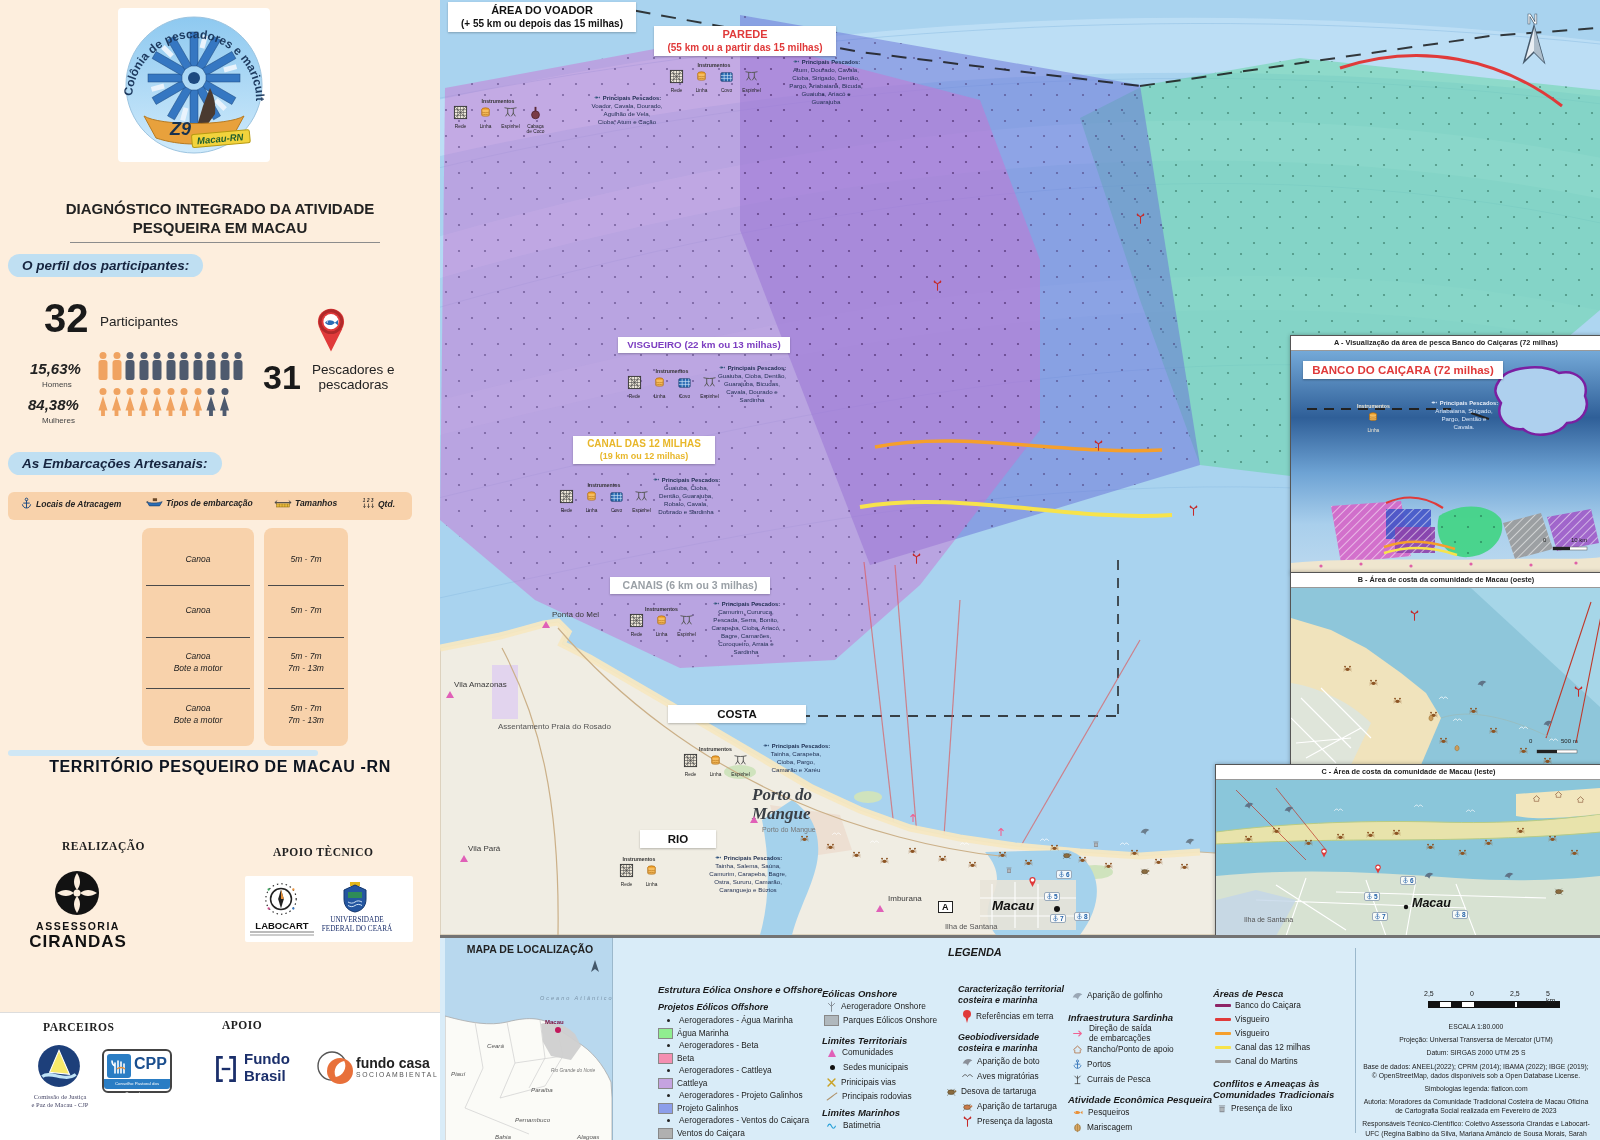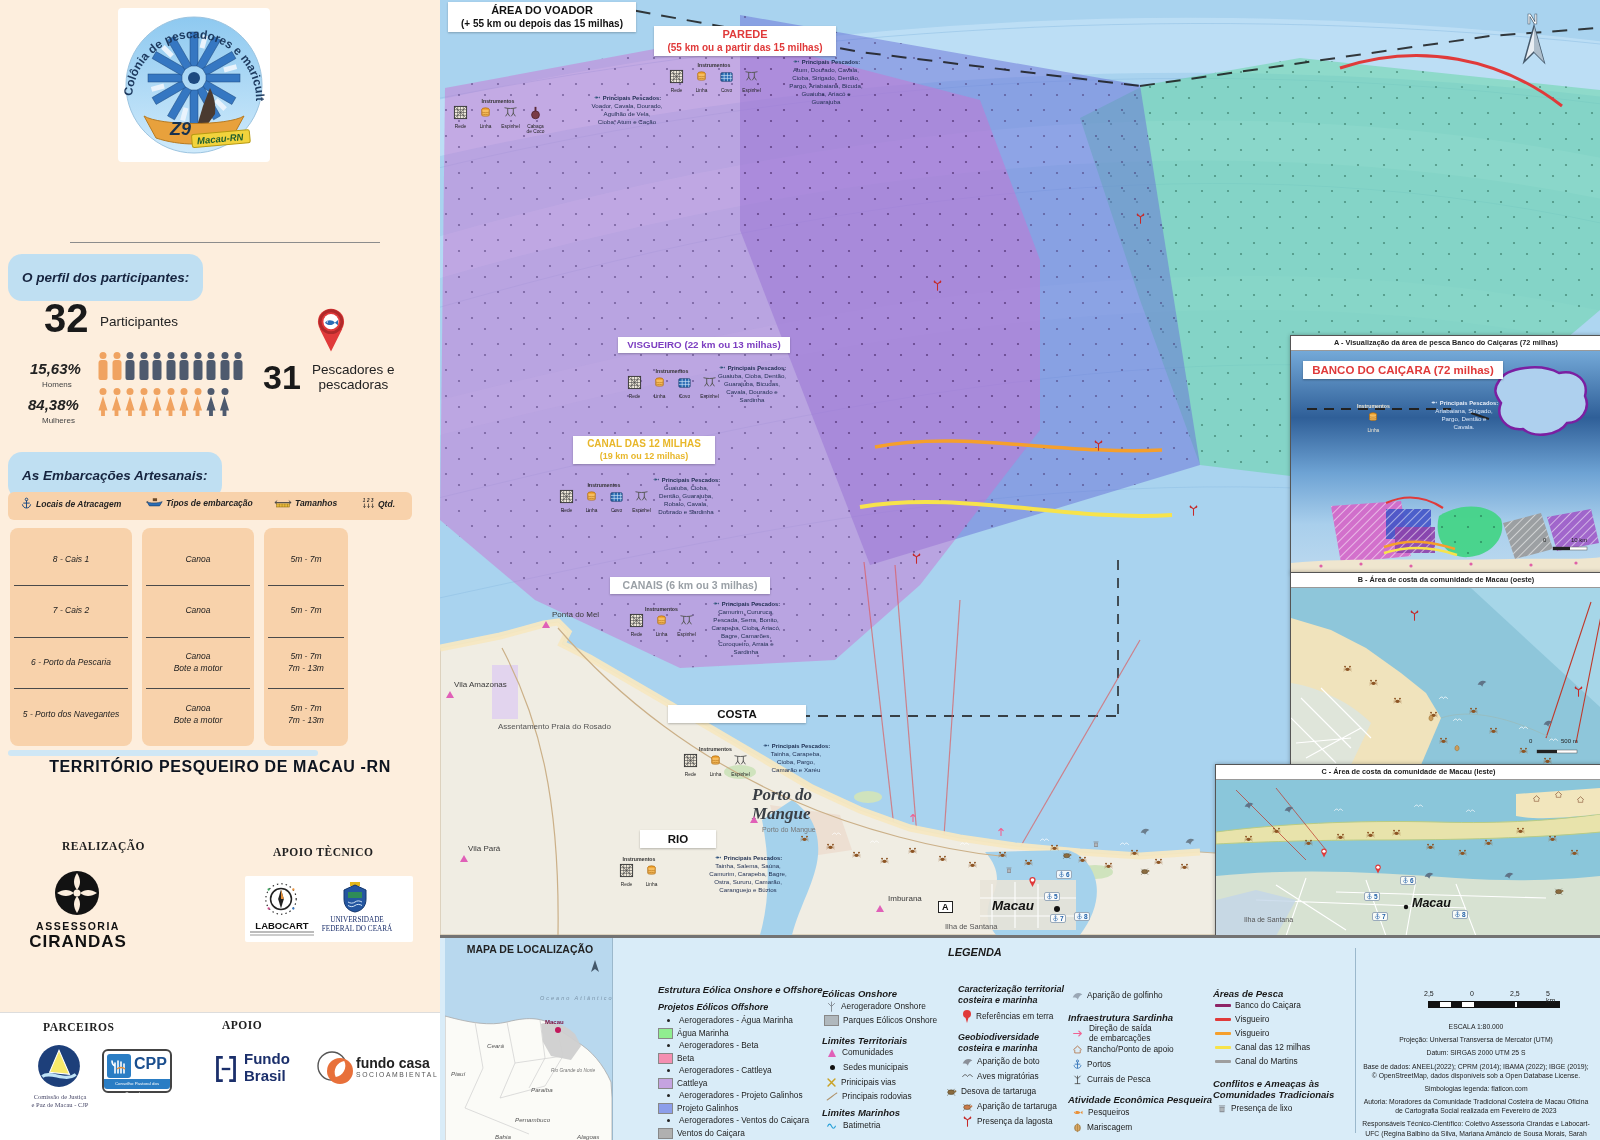--- a/index.html
+++ b/index.html
@@ -2,21 +2,21 @@
 <html><head>
 <meta charset="utf-8">
 <style>
   html,body{margin:0;padding:0;background:#888;}
   .canvas{position:relative;width:1600px;height:1140px;background:#fff;font-family:"Liberation Sans",sans-serif;overflow:hidden;}
   .abs{position:absolute;}
   
   .sidebar{position:absolute;left:0;top:0;width:440px;height:1140px;background:#fdeedd;border-right:1px solid #e5d6bd;}
   .sb-title{position:absolute;left:20px;top:200px;width:400px;text-align:center;font-weight:bold;font-size:15px;color:#222;white-space:pre-line;line-height:1.25;}
   .sb-rule{position:absolute;left:70px;top:242px;width:310px;border-top:1.5px solid #8c8c8c;}
-  .pill{position:absolute;background:#bfdff2;border-radius:14px;padding:16px 14px;font-weight:bold;font-style:italic;font-size:13.5px;color:#16243f;text-align:center;}
+  .pill{position:absolute;background:#bfdff2;border-radius:14px;padding:4px 14px;font-weight:bold;font-style:italic;font-size:13.5px;color:#16243f;text-align:center;}
   .bignum{font-weight:bold;color:#1a1a1a;}
   .pct{font-weight:bold;font-style:italic;font-size:15px;color:#222;}
   .pct-sub{font-size:8px;color:#444;}
   .pictorow{position:absolute;display:flex;gap:1.5px;}
   .pm,.pf{display:inline-block;width:12px;height:30px;position:relative;}
   .pm::before,.pf::before{content:"";position:absolute;top:0;left:50%;transform:translateX(-50%);width:7px;height:7px;border-radius:50%;background:currentColor;}
   .pm::after{content:"";position:absolute;top:8px;left:50%;transform:translateX(-50%);width:9px;height:20px;background:currentColor;border-radius:3px 3px 2px 2px;}
   .pf::after{content:"";position:absolute;top:8px;left:50%;transform:translateX(-50%);width:12px;height:20px;background:currentColor;clip-path:polygon(50% 0,88% 72%,66% 72%,66% 100%,34% 100%,34% 72%,12% 72%);}
   .c-or{color:#f0a361;} .c-nv{color:#4e5a6e;}
   .btable-head{position:absolute;left:8px;top:492px;width:404px;height:28px;background:#f8d2ab;border-radius:6px;}
@@ -221,20 +221,22 @@
       </g>
       <path d="M26 108c16 10 84 10 100 0l-12 22c-24 8-52 8-76 0Z" fill="#e8a13c" stroke="#b87a1f"></path>
       <text x="52" y="127" font-size="18" font-weight="bold" font-style="italic" fill="#17324f">Z9</text>
       <g transform="rotate(-5 104 132)">
           <rect x="74" y="124" width="58" height="13" rx="2" fill="#f2d33c" stroke="#b89a10"></rect>
           <text x="79" y="134" font-size="9.5" font-weight="bold" font-style="italic" fill="#1d5e2f">Macau-RN</text>
         </g>
       <text font-size="12" font-weight="bold" fill="#1d3a5f"><textPath href="#arcT" startOffset="2%">Colônia de pescadores e maricultura</textPath></text>
     </svg>
 
+    <div class="sb-title">DIAGNÓSTICO INTEGRADO DA ATIVIDADE
+PESQUEIRA EM MACAU</div>
     <div class="sb-rule"></div>
 
     <div class="pill" style="left:8px;top:254px">O perfil dos participantes:</div>
 
     <div class="bignum abs" style="left:44px;top:296px;font-size:40px">32</div>
     <div class="abs" style="left:100px;top:314px;font-size:13.5px;color:#222">Participantes</div>
     <svg class="abs" style="left:312px;top:306px" width="38" height="48" viewBox="0 0 16 20">
         <use href="#s-pinbig"></use>
         <g color="#2a6db5">
           <use href="#s-fish" x="3.6" y="3.4" width="9" height="7"></use>
@@ -296,26 +298,20 @@
             <use href="#s-ruler"></use>
           </svg>
           <span>Tamanhos</span>
         </div>
       <div class="bth" style="left:354px">
           <svg class="ic" width="13" height="13">
             <use href="#s-123"></use>
           </svg>
           <span>Qtd.</span>
         </div>
-    </div>
-    <div class="bcard" style="left:10px;width:122px">
-      <div class="bcell bdiv">8 - Cais 1</div>
-      <div class="bcell bdiv">7 - Cais 2</div>
-      <div class="bcell bdiv">6 - Porto da Pescaria</div>
-      <div class="bcell">5 - Porto dos Navegantes</div>
     </div>
     <div class="bcard" style="left:142px;width:112px">
       <div class="bcell bdiv">Canoa</div>
       <div class="bcell bdiv">Canoa</div>
       <div class="bcell bdiv">Canoa
 Bote a motor</div>
       <div class="bcell">Canoa
 Bote a motor</div>
     </div>
     <div class="bcard" style="left:264px;width:84px">

